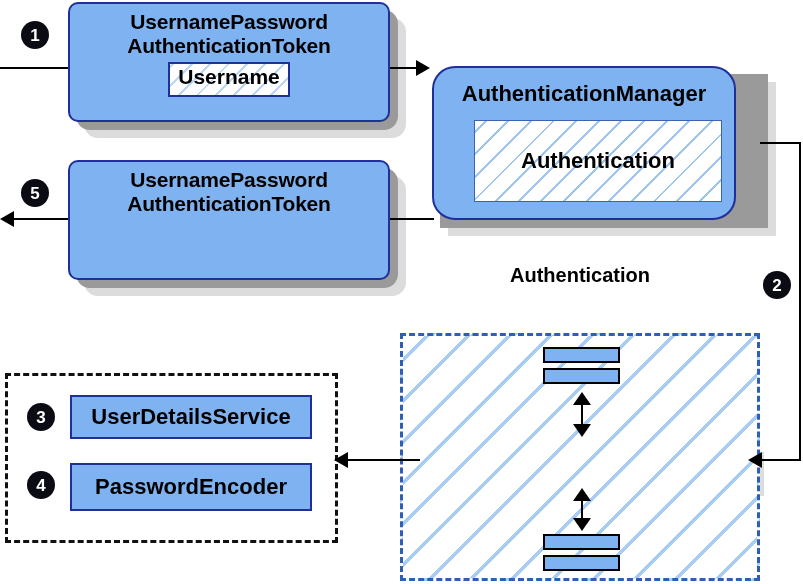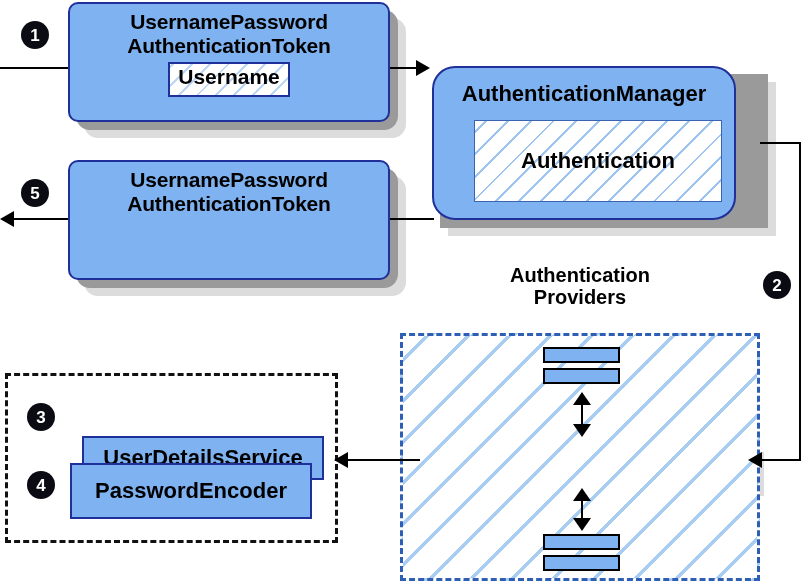--- a/index.html
+++ b/index.html
@@ -250,21 +250,20 @@
     <div class="token-title">UsernamePassword</div>
     <div class="token-title">AuthenticationToken</div>
   </div>
   <div class="bullet" style="left:22px; top:180px;">5</div>
 
   <div class="hline" style="left:14px; top:218px; width:56px;"></div>
   <div class="arrow-left" style="left:0px; top:211px;"></div>
 
   <div class="caption" style="left:462px; top:264px; width:236px;">
     <div>Authentication</div>
-    <div>Providers</div>
   </div>
 
   <div class="hline" style="left:760px; top:142px; width:41px;"></div>
   <div class="vline" style="left:799px; top:142px; height:318px;"></div>
   <div class="hline" style="left:762px; top:459px; width:39px;"></div>
   <div class="arrow-left" style="left:748px; top:452px;"></div>
   <div class="bullet" style="left:764px; top:272px;">2</div>
 
   <div class="providers-box" style="left:400px; top:333px; width:360px; height:248px;"></div>
 
@@ -285,25 +284,25 @@
   <div class="minibar" style="left:543px; top:534px; width:77px; height:16px;"></div>
   <div class="minibar" style="left:543px; top:555px; width:77px; height:16px;"></div>
 
   <div class="hline" style="left:348px; top:459px; width:72px;"></div>
   <div class="arrow-left" style="left:334px; top:452px;"></div>
 
   <div class="beans-box" style="left:5px; top:373px; width:333px; height:170px;"></div>
 
   <div class="shadow" style="left:62px; top:403px; width:242px; height:44px;"></div>
   <div class="shadow2" style="left:70px; top:411px; width:242px; height:44px;"></div>
-  <div class="node bean-label" style="left:82px; top:395px; width:242px; height:44px;margin-top:41px;">
+  <div class="node bean-label" style="left:70px; top:395px; width:242px; height:44px;">
     <span>UserDetailsService</span>
   </div>
   <div class="bullet" style="left:28px; top:404px;">3</div>
 
   <div class="shadow" style="left:62px; top:471px; width:242px; height:44px;"></div>
   <div class="shadow2" style="left:70px; top:479px; width:242px; height:44px;"></div>
-  <div class="node bean-label" style="left:70px; top:463px; width:242px; height:56px;">
+  <div class="node bean-label" style="left:70px; top:463px; width:242px; height:48px;">
     <span>PasswordEncoder</span>
   </div>
   <div class="bullet" style="left:28px; top:472px;">4</div>
 
 </div>
 
 </body></html>

